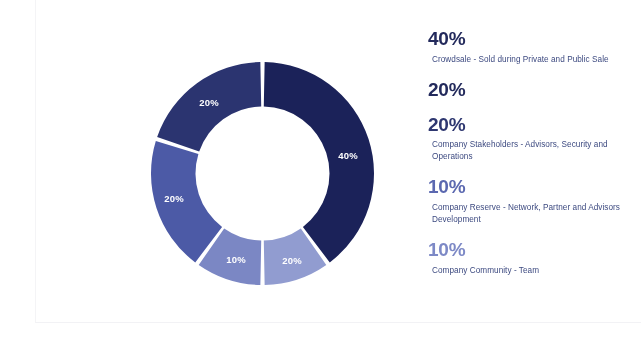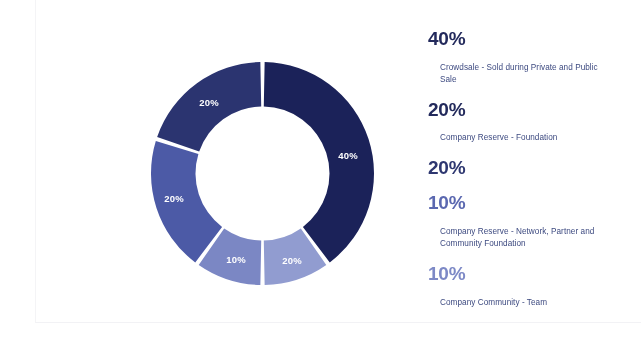--- a/index.html
+++ b/index.html
@@ -62,21 +62,21 @@
     font-weight: 700;
     line-height: 1.15;
     letter-spacing: -0.2px;
     margin: 0 0 4px 0;
   }
   .legend-desc {
     font-size: 8.2px;
     font-weight: 400;
     line-height: 1.45;
     color: #3d4a80;
-    margin: 12px;
+    margin: 4px;
     letter-spacing: 0.05px;
   }
 </style>
 </head>
 <body>
 
 <div class="slide-frame"></div>
 
 <div class="chart-area">
   <svg class="donut-svg" viewBox="0 0 223 223">
@@ -102,26 +102,26 @@
   </svg>
 </div>
 
 <div class="legend">
   <div class="legend-row">
     <div class="legend-pct" style="color: rgb(35, 42, 92);">40%</div>
     <div class="legend-desc">Crowdsale - Sold during Private and Public Sale</div>
   </div>
   <div class="legend-row">
     <div class="legend-pct" style="color: rgb(35, 42, 92);">20%</div>
-    <div class="legend-desc">Company Reserve - Foundation</div>
   </div>
   <div class="legend-row">
     <div class="legend-pct" style="color: rgb(46, 55, 112);">20%</div>
+    <div class="legend-desc">Company Stakeholders - Advisors, Security and Operations</div>
   </div>
   <div class="legend-row">
     <div class="legend-pct" style="color: rgb(91, 104, 176);">10%</div>
-    <div class="legend-desc">Company Reserve - Network, Partner and Community Foundation</div>
+    <div class="legend-desc">Company Reserve - Network, Partner and Advisors Development</div>
   </div>
   <div class="legend-row">
     <div class="legend-pct" style="color: rgb(125, 137, 198);">10%</div>
     <div class="legend-desc">Company Community - Team</div>
   </div>
 </div>
 
 </body></html>

